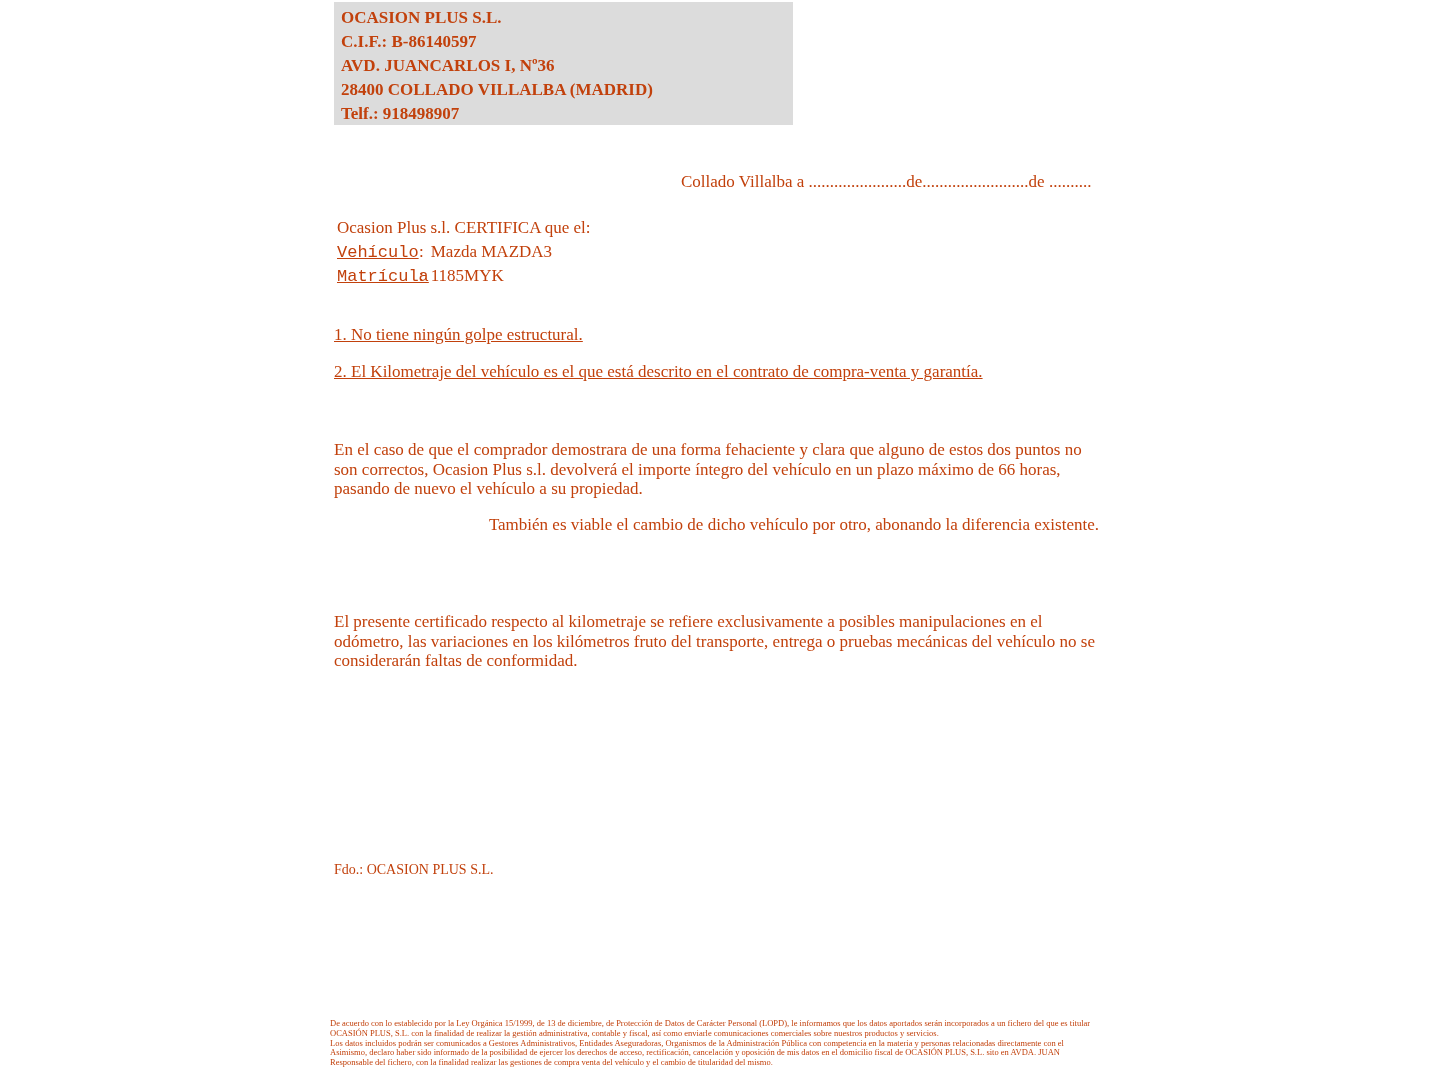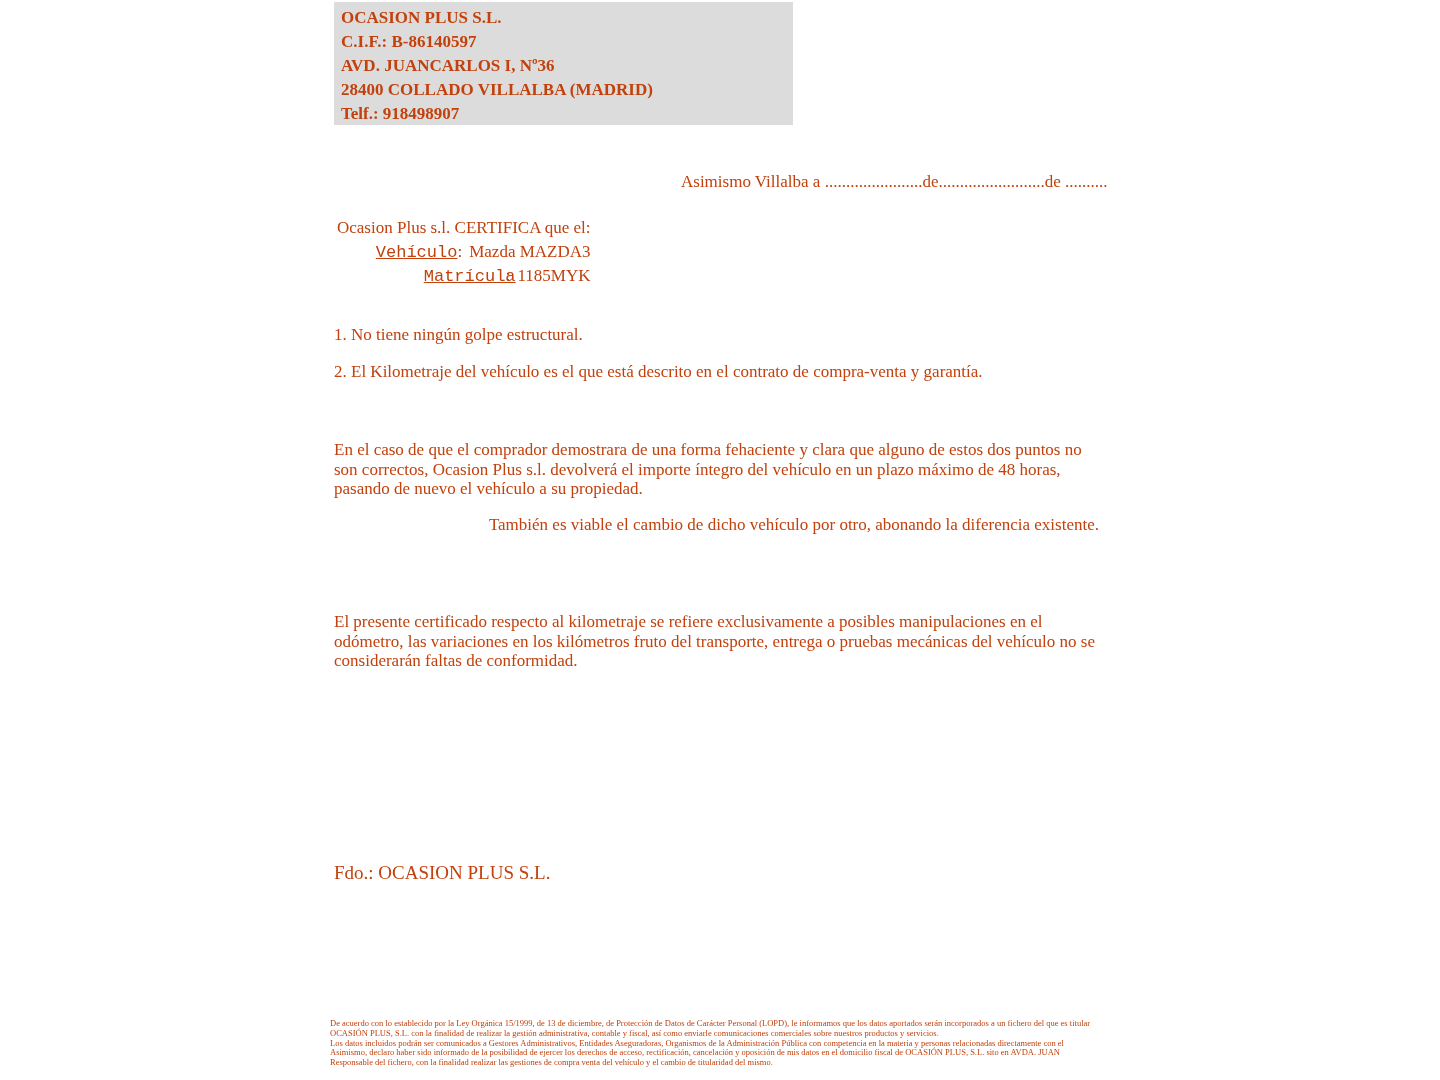--- a/index.html
+++ b/index.html
@@ -39,56 +39,56 @@
     top: 172px;
     font-size: 17px;
     white-space: nowrap;
   }
   .cert-block {
     position: absolute;
     left: 337px;
     top: 216px;
     font-size: 17px;
     line-height: 23.5px;
-    text-align: right;
   }
   .field-label {
     display: inline-block;
     width: 82px;
     text-decoration: underline;
     font-family: Liberation Mono, monospace;
   }
   .field-sep {
     margin-right: 7px;
   }
   .item {
     position: absolute;
     left: 334px;
     width: 765px;
     font-size: 17px;
     line-height: 19.5px;
+    text-decoration: underline;
   }
   .item-1 { top: 325px; }
   .item-2 { top: 362px; }
   .para {
     position: absolute;
     left: 334px;
     width: 765px;
     font-size: 17px;
     line-height: 19.5px;
   }
   .para-1 { top: 440px; }
   .para-2 { top: 515px; text-align: right; }
   .para-3 { top: 555px; }
   .para-4 { top: 612px; }
   .signature {
     position: absolute;
     left: 334px;
     top: 862px;
-    font-size: 19px;
+    font-size: 14px;
     white-space: nowrap;
   }
   .legal {
     position: absolute;
     left: 330px;
     top: 1019px;
     width: 790px;
     font-size: 8.5px;
     line-height: 9.8px;
   }
@@ -102,36 +102,36 @@
 <div class="page">
 
   <div class="header-box">
     <div class="hline">OCASION PLUS S.L.</div>
     <div class="hline">C.I.F.: B-86140597</div>
     <div class="hline">AVD. JUANCARLOS I, Nº36</div>
     <div class="hline">28400 COLLADO VILLALBA (MADRID)</div>
     <div class="hline">Telf.: 918498907</div>
   </div>
 
-  <div class="date-line">Asimismo Villalba a .......................de.........................de ..........</div>
+  <div class="date-line">Collado Villalba a .......................de.........................de ..........</div>
 
   <div class="cert-block">
     <div>Ocasion Plus s.l. CERTIFICA que el:</div>
     <div>
       <span class="field-label">Vehículo</span><span class="field-sep">:</span><span>Mazda MAZDA3</span>
     </div>
     <div>
       <span class="field-label">Matrícula</span><span class="field-sep">:</span><span>1185MYK</span>
     </div>
   </div>
 
   <div class="item item-1">1. No tiene ningún golpe estructural.</div>
   <div class="item item-2">2. El Kilometraje del vehículo es el que está descrito en el contrato de compra-venta y garantía.</div>
 
-  <div class="para para-1">En el caso de que el comprador demostrara de una forma fehaciente y clara que alguno de estos dos puntos no son correctos, Ocasion Plus s.l. devolverá el importe íntegro del vehículo en un plazo máximo de 48 horas, pasando de nuevo el vehículo a su propiedad.</div>
+  <div class="para para-1">En el caso de que el comprador demostrara de una forma fehaciente y clara que alguno de estos dos puntos no son correctos, Ocasion Plus s.l. devolverá el importe íntegro del vehículo en un plazo máximo de 66 horas, pasando de nuevo el vehículo a su propiedad.</div>
   <div class="para para-2">También es viable el cambio de dicho vehículo por otro, abonando la diferencia existente.</div>
   <div class="para para-4">El presente certificado respecto al kilometraje se refiere exclusivamente a posibles manipulaciones en el odómetro, las variaciones en los kilómetros fruto del transporte, entrega o pruebas mecánicas del vehículo no se considerarán faltas de conformidad.</div>
 
   <div class="signature">Fdo.: OCASION PLUS S.L.</div>
 
   <div class="legal">
     <div class="lline">De acuerdo con lo establecido por la Ley Orgánica 15/1999, de 13 de diciembre, de Protección de Datos de Carácter Personal (LOPD), le informamos que los datos aportados serán incorporados a un fichero del que es titular</div>
     <div class="lline">OCASIÓN PLUS, S.L. con la finalidad de realizar la gestión administrativa, contable y fiscal, así como enviarle comunicaciones comerciales sobre nuestros productos y servicios.</div>
     <div class="lline">Los datos incluidos podrán ser comunicados a Gestores Administrativos, Entidades Aseguradoras, Organismos de la Administración Pública con competencia en la materia y personas relacionadas directamente con el</div>
     <div class="lline">Asimismo, declaro haber sido informado de la posibilidad de ejercer los derechos de acceso, rectificación, cancelación y oposición de mis datos en el domicilio fiscal de OCASIÓN PLUS, S.L. sito en AVDA. JUAN</div>

